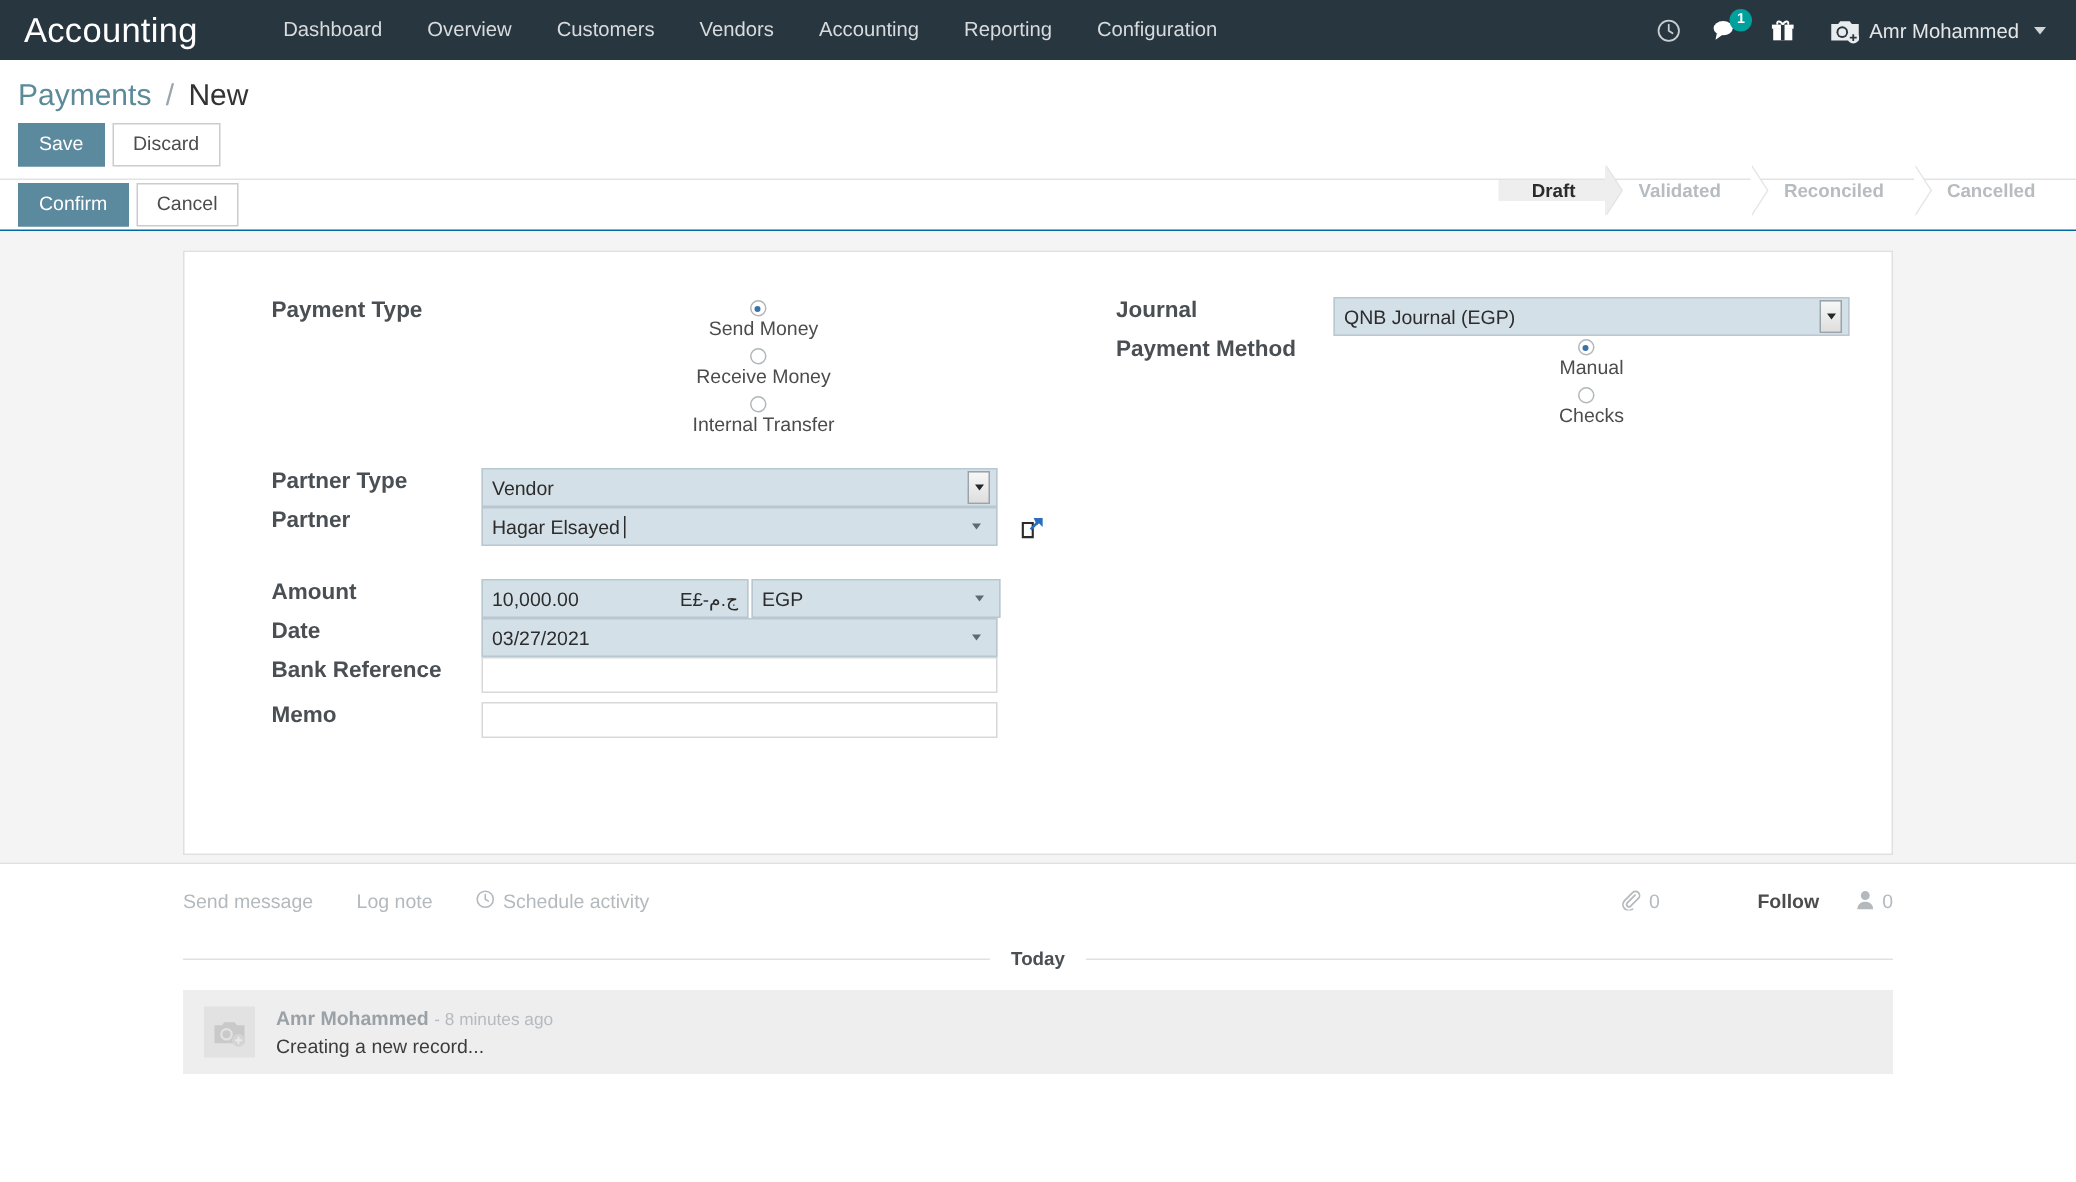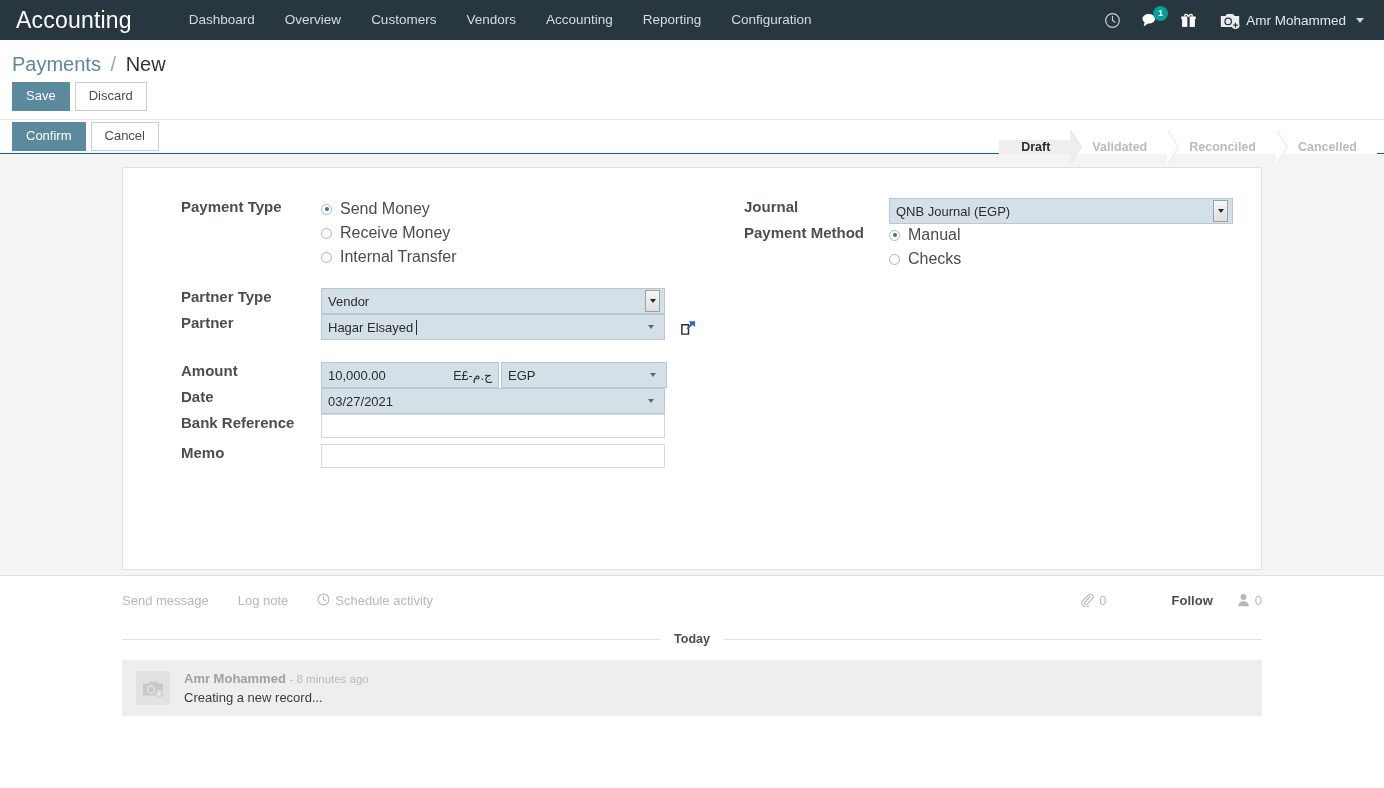--- a/index.html
+++ b/index.html
@@ -129,21 +129,21 @@
     border-bottom: 1px solid #0369a1;
     background: #ffffff;
     height: 35px;
     display: flex;
     align-items: center;
     padding-left: 12px;
   }
   #status-pipeline {
     margin-left: auto;
     display: flex;
-    align-items: flex-end;
+    align-items: flex-start;
     height: 34px;
     margin-right: 7px;
     padding-left: 19px;
   }
   .status-step {
     position: relative;
     display: flex; align-items: center;
     padding: 0 20px 0 22px;
     font-size: 12.5px;
     color: #b6bcc0;
@@ -211,22 +211,23 @@
     white-space: nowrap;
   }
   td.f-value { padding-bottom: 4px; }
   tr.gap-row td { height: 22px; }
 
   .radio-group { padding-top: 2px; }
   .radio-row {
     display: flex; align-items: center;
     margin-bottom: 6px;
     cursor: pointer;
-    font-size: 16px;
+    font-size: 13px;
     color: #4c4c4c;
+    flex-direction: column;
   }
   .radio-row:last-child { margin-bottom: 0; }
   .radio-mark {
     width: 11px; height: 11px;
     border-radius: 50%;
     border: 1px solid #b0b6ba;
     background: #ffffff;
     margin-right: 8px;
     flex: none;
     position: relative;

